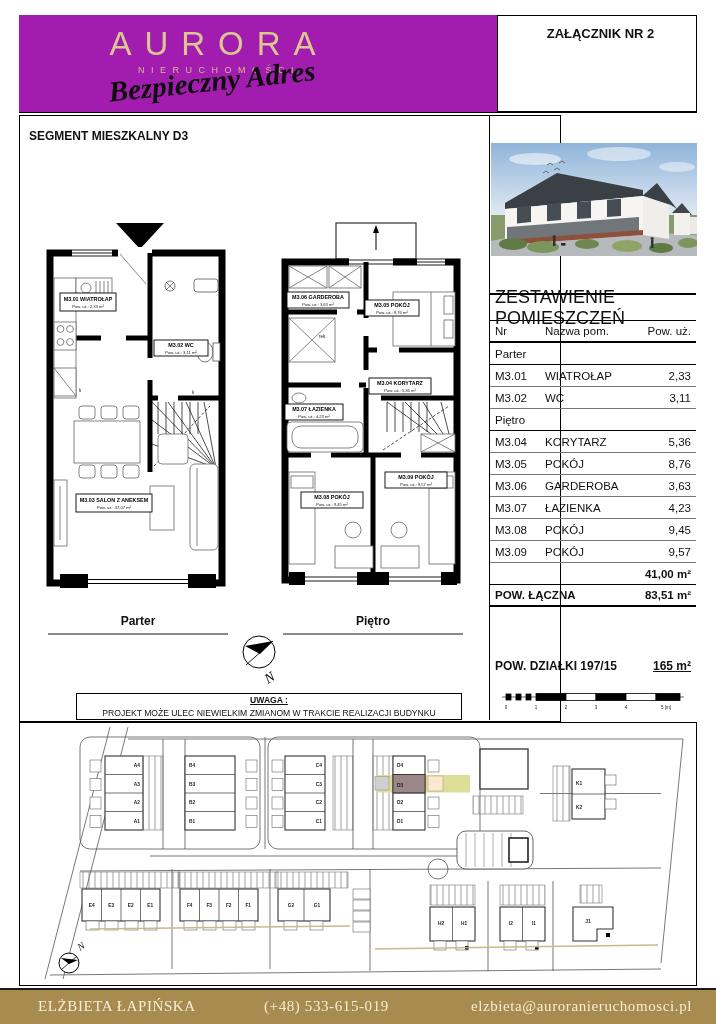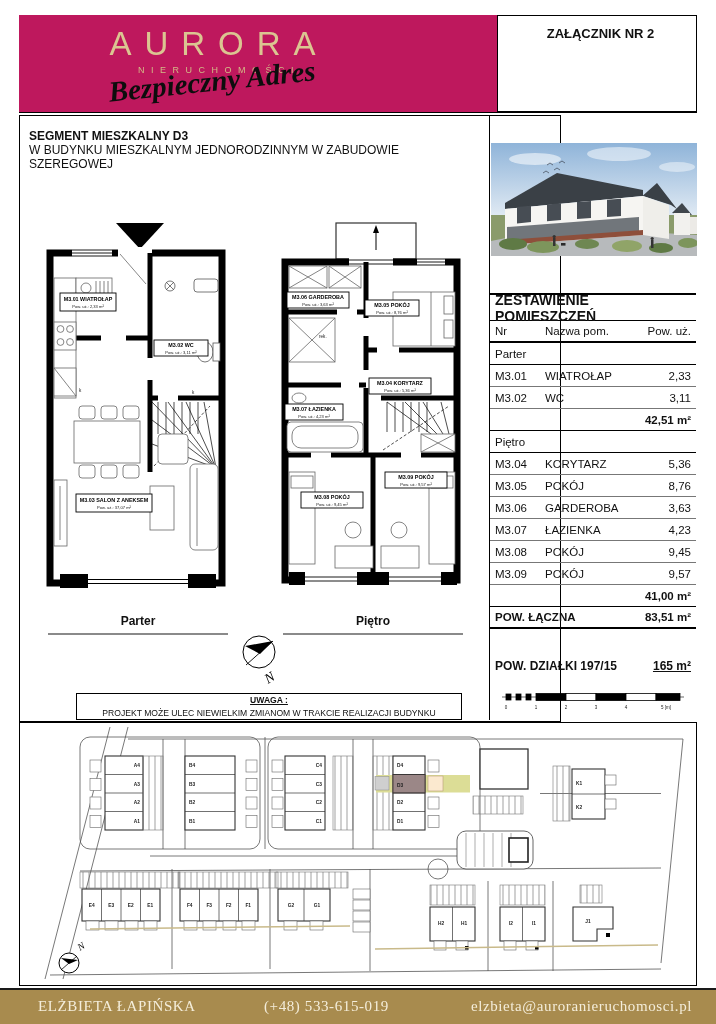--- a/index.html
+++ b/index.html
@@ -1,20 +1,20 @@
 <!DOCTYPE html>
 <html><head>
 <meta charset="utf-8">
 <style>
   html,body{margin:0;padding:0;background:#fff;}
   body{width:716px;height:1024px;position:relative;font-family:"Liberation Sans",sans-serif;color:#111;}
   .abs{position:absolute;}
 
   
-  .gold-banner{left:19px;top:15px;width:478px;height:97px;background:#be185d;overflow:hidden;}
+  .gold-banner{left:19px;top:15px;width:478px;height:97px;background:#a21caf;overflow:hidden;}
   .brand{left:20px;top:10px;width:360px;text-align:center;font-size:33px;letter-spacing:13px;color:#dbc591;font-weight:normal;}
   .brand-sub{left:20px;top:50px;width:360px;text-align:center;font-size:9px;letter-spacing:6.5px;color:#d2bc86;}
   .tagline{left:28px;top:50px;width:330px;text-align:center;font-family:"Liberation Serif",serif;font-style:italic;font-weight:bold;font-size:29px;color:#0d0d0d;transform:rotate(-6deg);}
   .attachment-cell{left:497px;top:15px;width:200px;height:97px;border:1.5px solid #000;box-sizing:border-box;background:#fff;text-align:center;padding-left:7px;}
   .attachment-cell span{display:inline-block;margin-top:10px;font-weight:bold;font-size:13px;}
   .header-rule{left:19px;top:112px;width:678px;height:0;border-top:1.5px solid #000;}
 
   
   .main-frame{left:19px;top:115px;width:542px;height:607px;border:1.5px solid #000;box-sizing:border-box;}
   .v-divider{left:469px;top:0;height:604px;width:0;border-left:1.5px solid #000;}
@@ -22,21 +22,21 @@
   .title-block .t1{font-weight:bold;}
 
   .plan-caption{width:180px;text-align:center;font-weight:bold;font-size:12px;padding-bottom:5px;border-bottom:2px solid #8a8a8a;}
   .uwaga{left:56px;top:577px;width:386px;height:27px;border:1px solid #000;box-sizing:border-box;text-align:center;font-size:8.6px;line-height:12.5px;}
   .uwaga .u1{font-weight:bold;text-decoration:underline;}
 
   
   .sum-table{left:470px;top:177px;width:206px;font-size:11.5px;}
   .trow{display:grid;grid-template-columns:50px 1fr 56px;align-items:center;height:22px;padding:0 5px;box-sizing:border-box;}
   .trow .c3{text-align:right;}
-  .t-title{height:25px;display:flex;align-items:center;font-weight:bold;font-size:14px;border-top:2px solid #000;border-bottom:1.5px solid #000;padding:0 5px;}
+  .t-title{height:25px;display:flex;align-items:center;font-weight:normal;font-size:18px;border-top:2px solid #000;border-bottom:1.5px solid #000;padding:0 5px;}
   .t-head{border-bottom:2px solid #000;}
   .t-sec{border-bottom:1px solid #000;}
   .t-data{border-bottom:1px solid #777;}
   .t-sub{border-bottom:1.5px solid #000;font-weight:bold;}
   .t-total{border-bottom:2px solid #000;font-weight:bold;}
   .plot-row{left:470px;top:533px;width:206px;display:grid;grid-template-columns:1fr 56px;font-weight:bold;font-size:12px;padding:10px 5px;box-sizing:border-box;}
   .plot-row .c3{text-align:right;text-decoration:underline;}
 
   
   .site-frame{left:19px;top:722px;width:678px;height:264px;border:1.5px solid #000;box-sizing:border-box;}
@@ -68,21 +68,20 @@
 <div class="abs attachment-cell">
   <span>ZAŁĄCZNIK NR 2</span>
 </div>
 <div class="abs header-rule"></div>
 
 <div class="abs main-frame">
   <div class="abs v-divider"></div>
 
   <div class="abs title-block">
     <div class="t1">SEGMENT MIESZKALNY D3</div>
-    <div>W BUDYNKU MIESZKALNYM JEDNORODZINNYM W ZABUDOWIE SZEREGOWEJ</div>
   </div>
 
   <svg class="abs" style="left:26px;top:104px" width="180" height="370" viewBox="0 0 180 370">
     <polygon points="70,3 118,3 94,29" fill="#000"></polygon>
     <line x1="94" y1="29" x2="136" y2="90" stroke="#333" stroke-width="0.8"></line>
     <rect x="4" y="33" width="172" height="330" fill="#fff" stroke="#000" stroke-width="7"></rect>
 
     <rect x="26" y="27" width="40" height="12" fill="#fff"></rect>
     <g stroke="#000" stroke-width="0.9">
       <line x1="26" y1="30" x2="66" y2="30"></line>
@@ -390,25 +389,20 @@
     </div>
     <div class="trow t-data">
       <div>M3.01</div>
       <div>WIATROŁAP</div>
       <div class="c3">2,33</div>
     </div>
     <div class="trow t-data">
       <div>M3.02</div>
       <div>WC</div>
       <div class="c3">3,11</div>
-    </div>
-    <div class="trow t-sub">
-      <div></div>
-        <div></div>
-      <div class="c3">42,51 m²</div>
     </div>
     <div class="trow t-sec">
       <div style="grid-column:1/4">Piętro</div>
     </div>
     <div class="trow t-data">
       <div>M3.04</div>
       <div>KORYTARZ</div>
       <div class="c3">5,36</div>
     </div>
     <div class="trow t-data">

